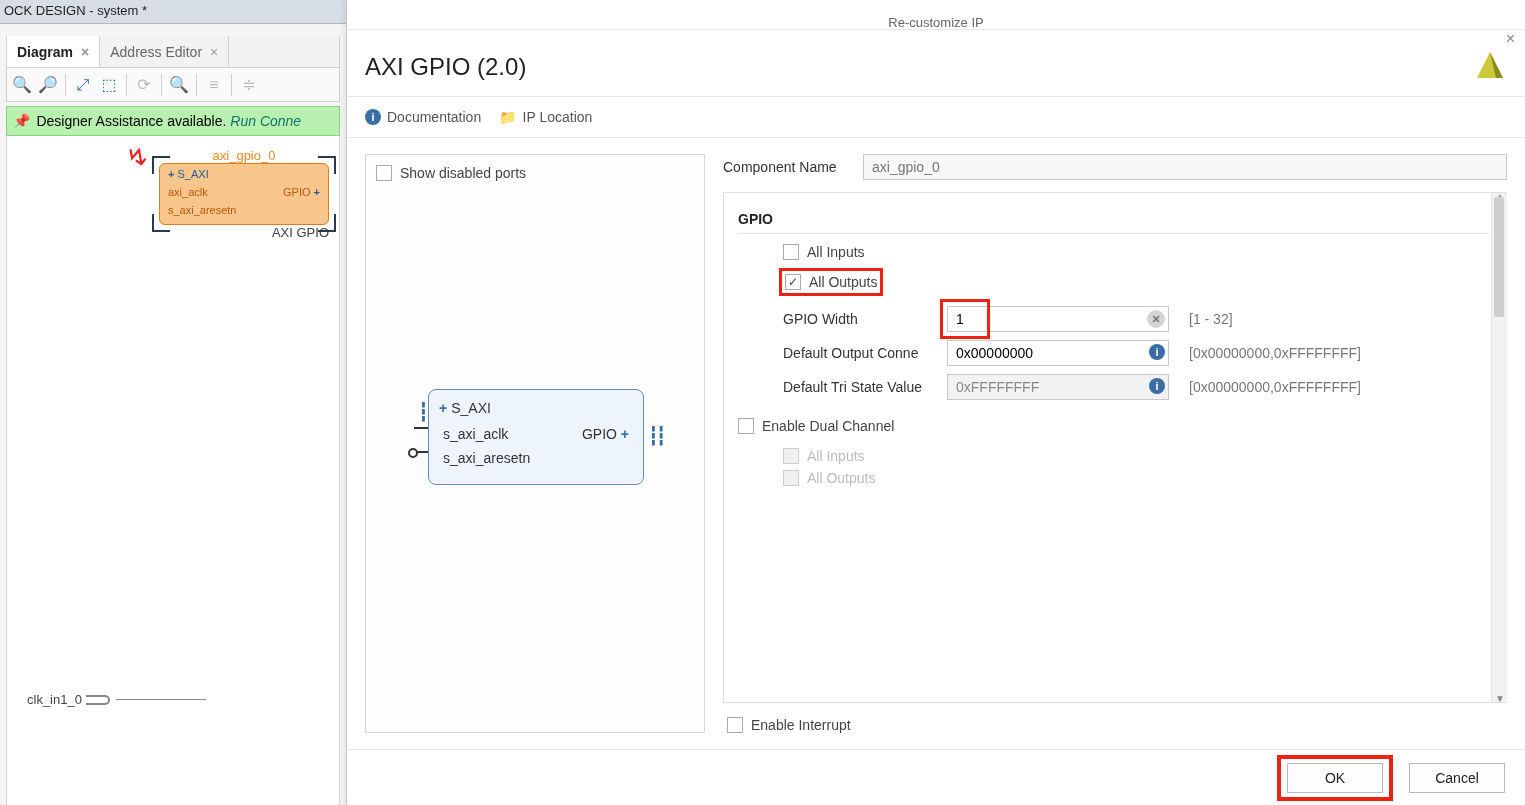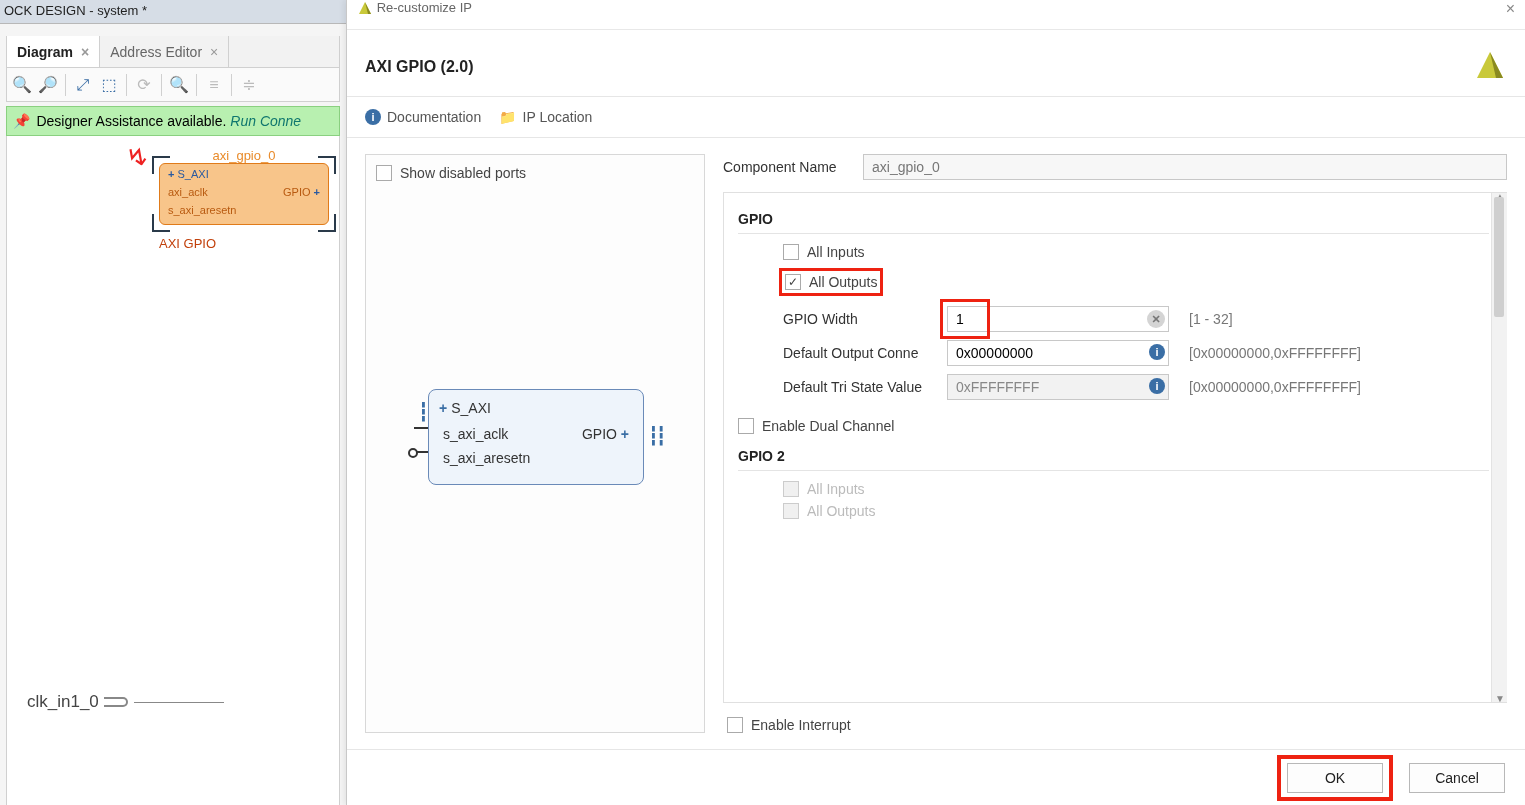--- a/index.html
+++ b/index.html
@@ -24,32 +24,32 @@
   .ip-small { position: absolute; left: 152px; top: 12px; width: 170px; }
   .ip-small-label { color: #e98b2a; font-size: 13px; text-align: center; }
   .ip-small-body { position: relative; height: 62px; background: #f8c58a; border: 1px solid #e07b1a; border-radius: 6px; }
   .ip-small-port { position: absolute; font-size: 11px; color: #b85a10; }
   .ip-small .selh { position: absolute; width: 18px; height: 18px; border: 2px solid #2a3a4a; }
   .selh.tl { left: -8px; top: -8px; border-right: none; border-bottom: none; }
   .selh.tr { right: -8px; top: -8px; border-left: none; border-bottom: none; }
   .selh.bl { left: -8px; bottom: -8px; border-right: none; border-top: none; }
   .selh.br { right: -8px; bottom: -8px; border-left: none; border-top: none; }
   .arrow-annot { position: absolute; left: 120px; top: 6px; color: #e22; font-size: 26px; transform: rotate(-20deg); }
-  .ip-small-footer { color: #c2410c; font-size: 13px; text-align: left; margin-top: 11px; }
-
-  .clk-port { position: absolute; left: 20px; top: 556px; display: flex; align-items: center; font-size: 17px; color: #444; }
+  .ip-small-footer { color: #404040; font-size: 13px; text-align: right; margin-top: 0; }
+
+  .clk-port { position: absolute; left: 20px; top: 556px; display: flex; align-items: center; font-size: 13px; color: #444; }
   .clk-port .stub { width: 90px; height: 1px; background: #888; margin-left: 6px; }
   .clk-port .conn { display:inline-block; width:24px; height:10px; border:2px solid #888; border-left:none; border-radius: 0 6px 6px 0; }
 
   
   .dialog { position: absolute; left: 346px; top: 0; width: 1179px; height: 805px; background: #fff; border-left: 1px solid #c8c8c8; box-shadow: -2px 0 6px rgba(0,0,0,.08); display: flex; flex-direction: column; }
-  .dlg-titlebar { height: 30px; display: flex; padding: 0 10px; font-size: 13px; color: #666; border-bottom: 1px solid #e8e8e8; }
+  .dlg-titlebar { height: 30px; display: flex; align-items: center; padding: 0 10px; font-size: 13px; color: #666; border-bottom: 1px solid #e8e8e8; flex-direction: column; }
   .dlg-titlebar .x { margin-left: auto; color: #888; font-size: 16px; }
   .dlg-header { padding: 18px 18px 10px 18px; border-bottom: 1px solid #e6e6e6; display: flex; align-items: center; }
-  .dlg-header h2 { margin: 0; font-size: 16px; font-weight: 700; color: #222; }
+  .dlg-header h2 { margin: 0; font-size: 24px; font-weight: 400; color: #222; }
   .brand { margin-left: auto; }
   .dlg-links { padding: 12px 18px; font-size: 14px; display: flex; gap: 18px; border-bottom: 1px solid #e6e6e6; }
   .dlg-links .lk { color: #555; display: flex; align-items: center; gap: 6px; }
   .dlg-links .i { width: 16px; height: 16px; border-radius: 50%; background: #3a6ea5; color: #fff; font-size: 11px; display: inline-flex; align-items: center; justify-content: center; font-weight: 700; }
   .dlg-links .folder { color: #aaa; }
 
   .dlg-body { flex: 1; display: flex; padding: 16px 18px; gap: 18px; min-height: 0; }
 
   
   .preview { width: 340px; border: 1px solid #d8d8d8; background: #fdfdfd; padding: 10px; position: relative; }
@@ -268,21 +268,20 @@
             </span>
             <span class="hint">[0x00000000,0xFFFFFFFF]</span>
           </div>
         </div>
 
         <div class="chk-row" style="margin:18px 0 14px 0">
           <span class="chk"></span>
           <span>Enable Dual Channel</span>
         </div>
 
-        <div class="grp-title sep">GPIO 2</div>
         <div class="indent">
           <div class="chk-row disabled-text" style="margin:6px 0">
             <span class="chk disabled"></span>
             <span>All Inputs</span>
           </div>
           <div class="chk-row disabled-text" style="margin:6px 0">
             <span class="chk disabled"></span>
             <span>All Outputs</span>
           </div>
         </div>

